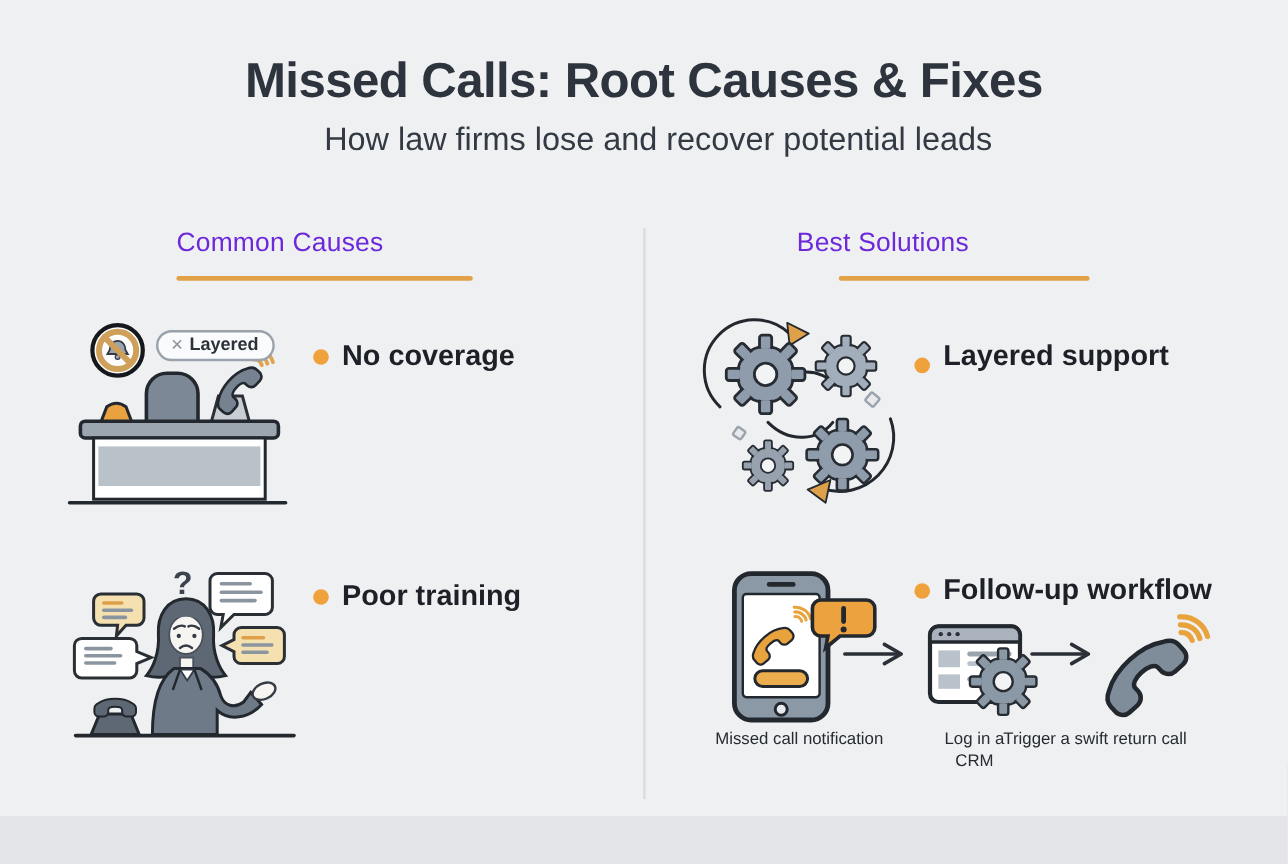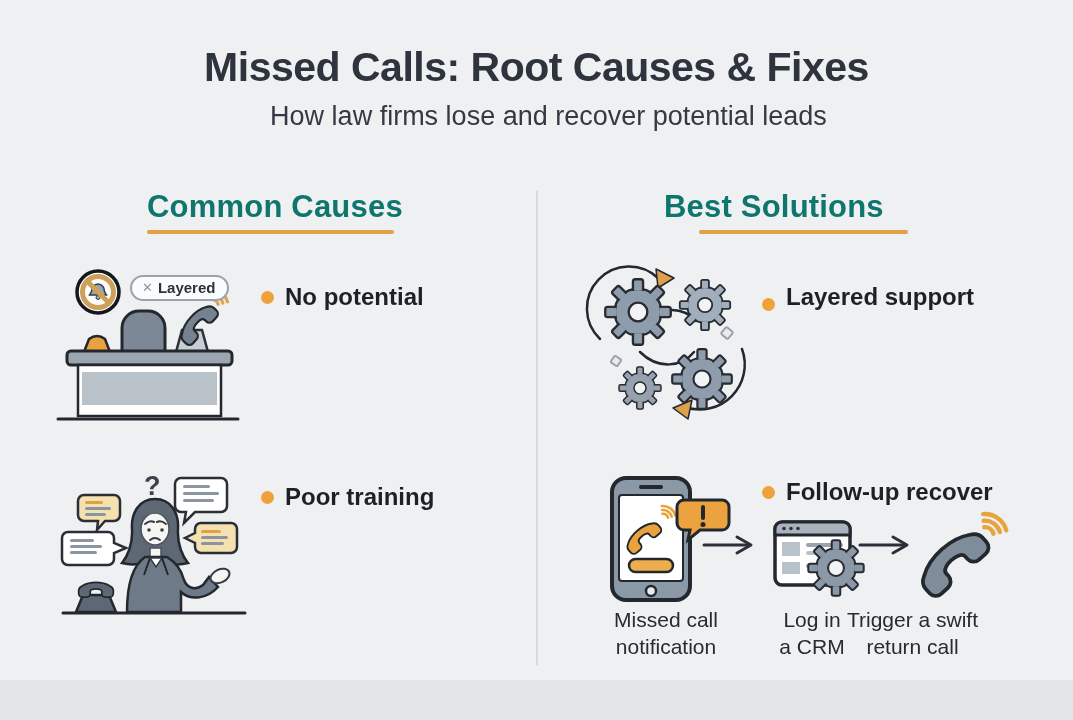--- a/index.html
+++ b/index.html
@@ -9,34 +9,34 @@
     font-family:"Liberation Sans","DejaVu Sans",sans-serif;
   }
   .abs{position:absolute;}
   .title{
     width:100%;text-align:center;font-size:41px;font-weight:700;
     letter-spacing:-0.5px;color:#2e343d;
   }
   .subtitle{
     width:100%;text-align:center;font-size:27px;font-weight:500;color:#333a43;padding-left:12px;
   }
-  .col-header{font-size:31px;font-weight:700;color:#0f766e;letter-spacing:0.2px;}
+  .col-header{font-size:22px;font-weight:400;color:#6d28d9;letter-spacing:0.2px;}
   .underline{height:4px;border-radius:2px;background:#E2A146;}
   .v-divider{width:2px;background:#d9dbdf;border-radius:1px;}
   .bullet{display:flex;align-items:center;gap:11px;}
   .bullet .dot{width:13px;height:13px;border-radius:50%;background:#EFA13B;flex:0 0 auto;}
   .bullet .lbl{font-size:24px;font-weight:700;color:#1d2127;white-space:nowrap;}
   .badge{
     display:inline-flex;align-items:center;gap:5px;
     padding:2px 12px 3px 10px;border:2px solid #9aa2ab;border-radius:14px;
     background:#fafbfc;font-size:15px;font-weight:600;color:#2c323a;
   }
   .badge .x{color:#8d959f;font-size:13px;font-weight:700;}
   .caption{
-    font-size:21px;font-weight:500;color:#262b32;text-align:center;line-height:1.28;
+    font-size:14px;font-weight:500;color:#262b32;text-align:center;line-height:1.28;
   }
   svg{display:block;}
 </style>
 </head>
 <body>
 
 <svg aria-hidden="true" style="position:absolute;width:0;height:0;overflow:hidden">
   <defs>
     <path id="handset" fill="currentColor" stroke="#23282e" stroke-width="5" stroke-linejoin="round" d="M14,36 C36,22 74,22 96,36 C102,39 106,44 106,50 L106,58 C106,64 101,69 95,69 L83,69 C77,69 72,64 72,58 L72,53 C72,42 38,42 38,53 L38,58 C38,64 33,69 27,69 L15,69 C9,69 4,64 4,58 L4,50 C4,44 8,39 14,36 Z"></path>
     <g id="arcs3" fill="none" stroke="currentColor" stroke-width="4" stroke-linecap="round">
@@ -108,21 +108,21 @@
     </g>
   </svg>
 
   <div class="abs badge" style="left:130px;top:275px;">
     <span class="x">✕</span>
     <span>Layered</span>
   </div>
 
   <div class="abs bullet" style="left:261px;top:283px;">
     <span class="dot"></span>
-    <span class="lbl">No potential</span>
+    <span class="lbl">No coverage</span>
   </div>
 
   <svg class="abs" style="left:45px;top:455px;" width="215" height="172" viewBox="0 0 215 172">
 
     <line x1="18" y1="158" x2="200" y2="158" stroke="#23282e" stroke-width="3" stroke-linecap="round"></line>
 
     <text x="99" y="40" font-size="27" font-weight="700" fill="#3c434c">?</text>
 
     <g>
       <path d="M39,40 H69 A6,6 0 0 1 75,46 V60 A6,6 0 0 1 69,66 H60 L52,75 L53,66 H39 A6,6 0 0 1 33,60 V46 A6,6 0 0 1 39,40 Z" fill="#F5E0B0" stroke="#2a2f36" stroke-width="2.5"></path>
@@ -198,21 +198,21 @@
     <use href="#gear8" transform="translate(58,131) scale(0.50)" color="#97a2ae"></use>
   </svg>
 
   <div class="abs bullet" style="left:762px;top:283px;align-items:flex-end;">
     <span class="dot"></span>
     <span class="lbl">Layered support</span>
   </div>
 
   <div class="abs bullet" style="left:762px;top:478px;">
     <span class="dot"></span>
-    <span class="lbl">Follow-up recover</span>
+    <span class="lbl">Follow-up workflow</span>
   </div>
 
   <svg class="abs" style="left:597px;top:471px;" width="136" height="134" viewBox="0 0 136 134">
     <rect x="15" y="7" width="78" height="122" rx="14" fill="#8b98a6" stroke="#23282e" stroke-width="4"></rect>
     <line x1="44" y1="16" x2="64" y2="16" stroke="#23282e" stroke-width="4" stroke-linecap="round"></line>
     <rect x="22" y="24" width="64" height="86" rx="3" fill="#ffffff" stroke="#23282e" stroke-width="2"></rect>
     <circle cx="54" cy="120" r="5" fill="#e8eaed" stroke="#23282e" stroke-width="2.5"></circle>
     <use href="#handset" transform="translate(46,66) rotate(-40) scale(0.38) translate(-55,-48)" color="#E8A33C"></use>
     <use href="#arcs3" transform="translate(66,48) scale(0.65)" color="#E8A33C"></use>
     <rect x="32" y="88" width="44" height="13" rx="6.5" fill="#ECAD4E" stroke="#23282e" stroke-width="2.5"></rect>

